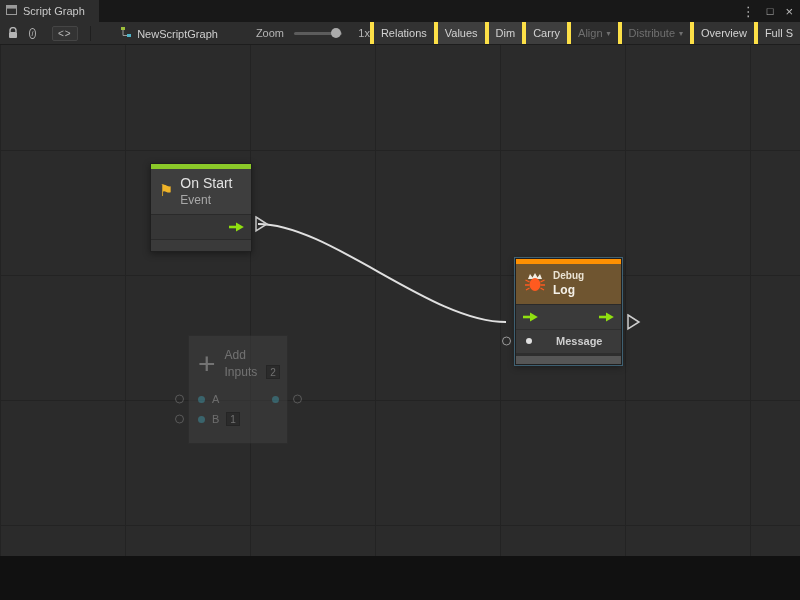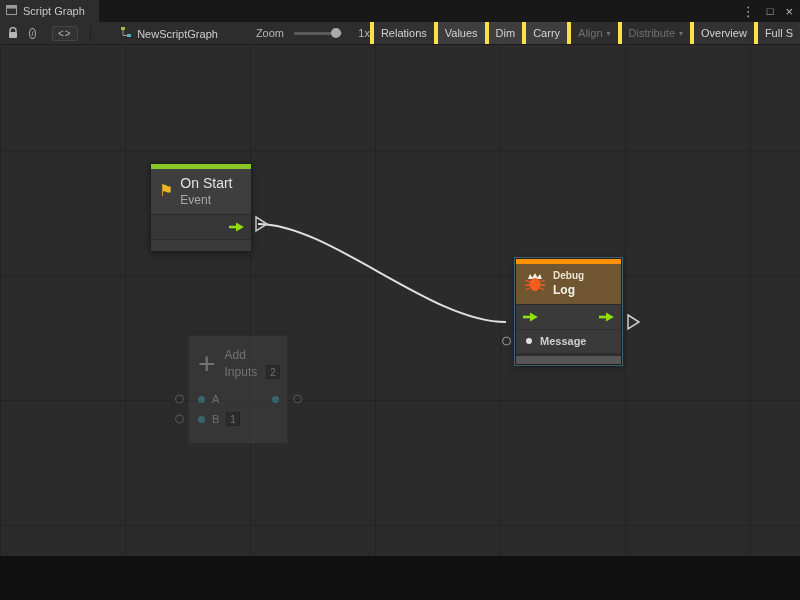--- a/index.html
+++ b/index.html
@@ -60,21 +60,21 @@
 
   
   .node-onstart { left: 150px; top: 118px; width: 102px; }
 
   
   .node-debug { left: 515px; top: 213px; width: 107px;
     box-shadow: 0 0 0 1px rgba(96,170,210,.45), 0 2px 7px rgba(0,0,0,.4); font-weight: bold; }
   .dhead { background: #6f5530; }
   .dcat { font-size: 10px; color: #eae2d2; }
   .dtitle { font-size: 12px; color: #f4f0e8; }
-  .msgrow { position: relative; height: 24px; background: #3a3a3a; border-top: 1px solid #2f2f2f; display: flex; align-items: center; gap: 8px; padding: 0 10px; }
+  .msgrow { position: relative; height: 24px; background: #3a3a3a; border-top: 1px solid #2f2f2f; display: flex; align-items: center; gap: 24px; padding: 0 10px; }
   .wdot { width: 6px; height: 6px; border-radius: 50%; background: #e0e0e0; }
   .msg { font-size: 11px; color: #cfcfcf; }
   .dgap { height: 3px; background: #2e2e2e; }
   .dfoot { height: 8px; background: #565656; }
 
   
   .node-ghost { left: 188px; top: 290px; width: 100px; opacity: .42; background: #474747; border: 1px solid #303030; padding-bottom: 14px; box-shadow: none; }
   .ghead { display: flex; align-items: center; gap: 9px; padding: 12px 9px 10px; }
   .plus { font-size: 30px; line-height: 26px; font-weight: 400; color: #d8d8d8; }
   .gtxt { display: flex; flex-direction: column; gap: 3px; font-size: 12px; color: #d2d2d2; }

